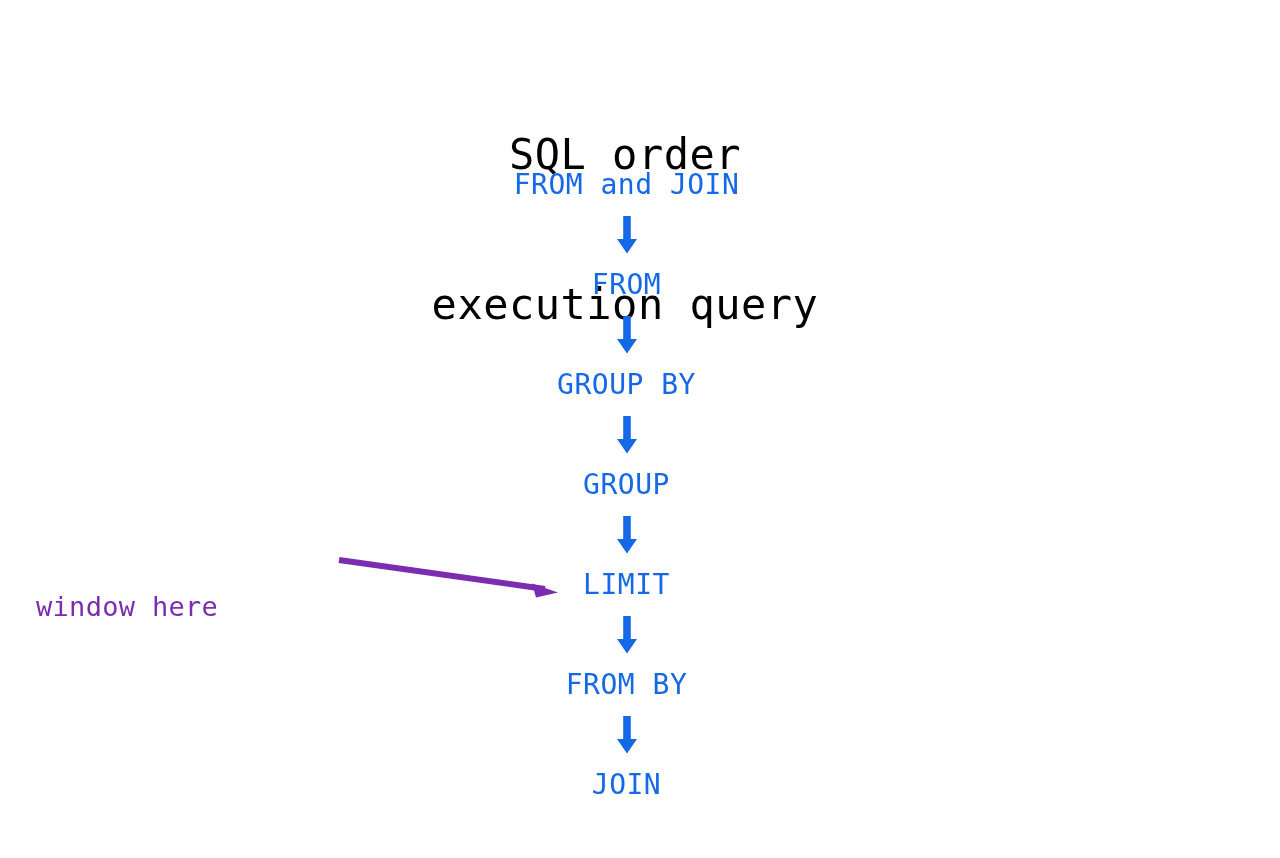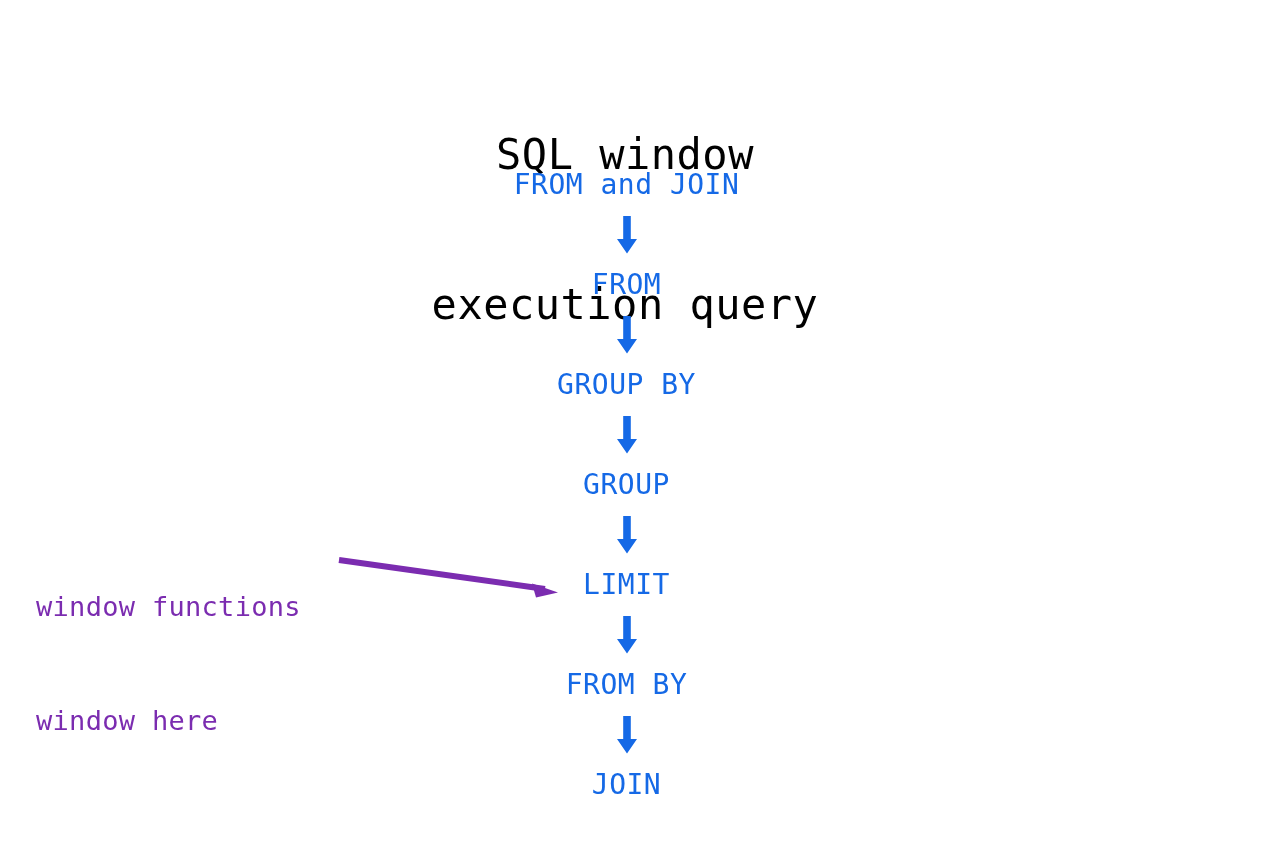--- a/index.html
+++ b/index.html
@@ -90,21 +90,21 @@
     width: 240px;
     height: 60px;
   }
 </style>
 </head>
 <body>
 
 <div id="canvas">
 
   <div id="title">
-    <div>SQL window</div>
+    <div>SQL order</div>
     <div>execution query</div>
   </div>
 
   <div id="flow">
 
     <div class="step">FROM and JOIN</div>
 
     <div class="arrow-wrap">
       <svg width="22" height="38" viewBox="0 0 22 38">
         <polygon points="7.2,0 14.8,0 14.8,23 21,23 11,37.5 1,23 7.2,23" fill="#1569e6"></polygon>
@@ -149,21 +149,20 @@
       <svg width="22" height="38" viewBox="0 0 22 38">
         <polygon points="7.2,0 14.8,0 14.8,23 21,23 11,37.5 1,23 7.2,23" fill="#1569e6"></polygon>
       </svg>
     </div>
 
     <div class="step">JOIN</div>
 
   </div>
 
   <div id="annotation">
-    <div>window functions</div>
     <div>window here</div>
   </div>
 
   <svg id="annotation-arrow" viewBox="0 0 240 60">
     <line x1="9" y1="12" x2="215" y2="41" stroke="#7b2cb0" stroke-width="6" stroke-linecap="butt"></line>
     <polygon points="228,44.5 202,35.5 206,49.5" fill="#7b2cb0"></polygon>
   </svg>
 
 </div>
 

